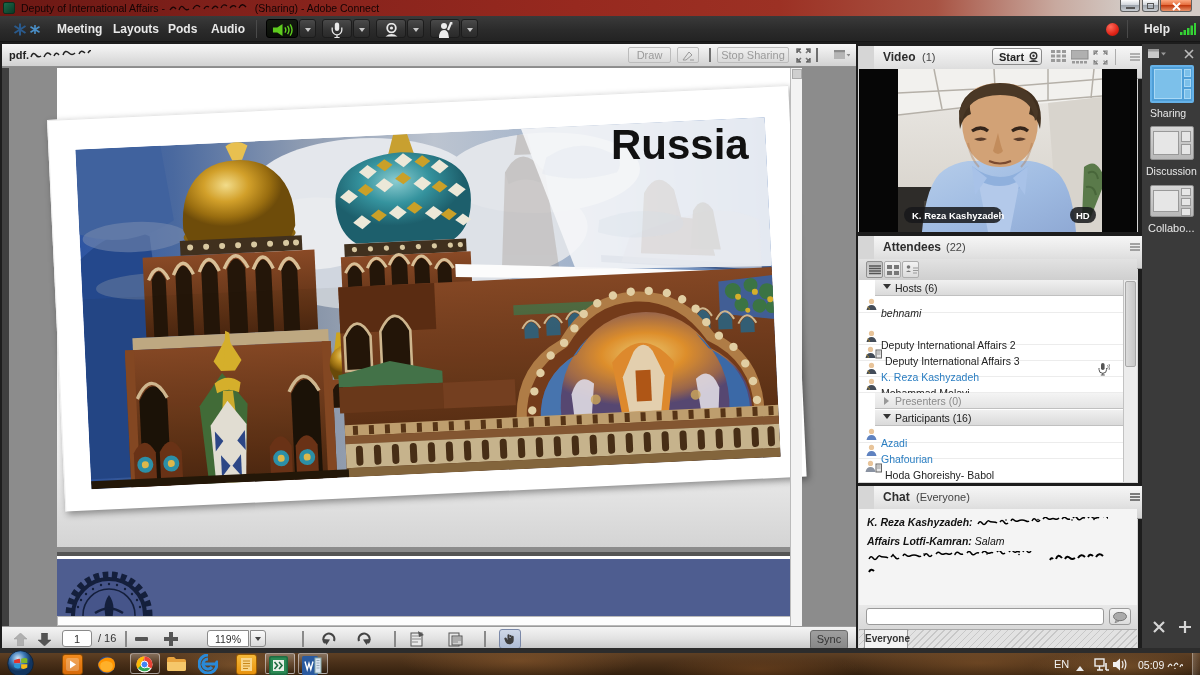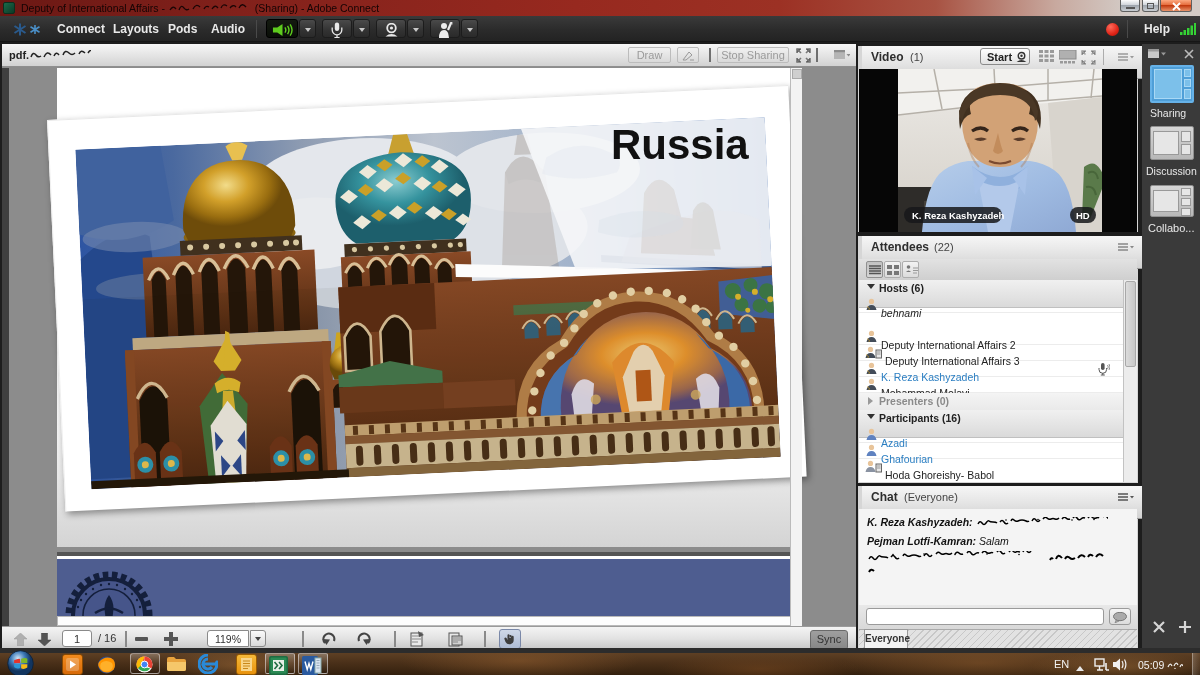--- a/index.html
+++ b/index.html
@@ -22,33 +22,33 @@
 .hatch{background-image:repeating-linear-gradient(135deg,rgba(255,255,255,.20) 0 1px,rgba(0,0,0,0) 1px 4px),repeating-linear-gradient(45deg,rgba(0,0,0,.05) 0 1px,rgba(0,0,0,0) 1px 6px),linear-gradient(#8f8f8f,#8f8f8f)}
 #page1{left:55px;top:0px;width:740px;height:479px;background:linear-gradient(#ffffff 62%,#f2f2f2 78%,#dcdcdc 94%,#d4d4d4);}
 #page2{left:55px;top:484px;width:735px;height:64px;background:#555}
 #page2 .banner{left:0;top:4px;width:735px;height:60px;background:#4e5d90;border-top:3px solid #fff}
 #hscroll{left:55px;top:548px;width:740px;height:10px;background:#fdfdfd;border:1px solid #b9b9b9}
 #vscroll{left:788px;top:0px;width:12px;height:558px;background:#f3f3f3;border-left:1px solid #bbb}
 
 #pdfbar{left:0;top:582px;width:854px;height:22px;background:linear-gradient(#f4f4f4,#e2e2e2 55%,#cbcbcb);border-top:1px solid #9a9a9a;font-size:11px;color:#333}
 
 .pod{background:#d6d6d6}
-.podheader{left:4px;top:0;height:33px;background:linear-gradient(#f6f6f6,#e4e4e4 55%,#d2d2d2);border-bottom:1px solid #9a9a9a;font-size:12px;color:#2d2d2d;font-weight:bold;width:100%}
+.podheader{left:16px;top:0;height:33px;background:linear-gradient(#f6f6f6,#e4e4e4 55%,#d2d2d2);border-bottom:1px solid #9a9a9a;font-size:12px;color:#2d2d2d;font-weight:bold;width:100%}
 #videopod{left:858px;top:46px;width:280px;height:186px}
 #attpod{left:858px;top:236px;width:280px;height:247px}
 #chatpod{left:858px;top:486px;width:280px;height:162px}
 
 #sidebar{left:1142px;top:44px;width:58px;height:604px;background:#3a3a3a;color:#cfcfcf;font-size:10px}
 
 #taskbar{left:0;top:653px;width:1200px;height:22px;background:linear-gradient(#543926,#46301e 40%,#2e1e10)}
 #winedge{left:0;top:648px;width:1200px;height:5px;background:#2c2c2c}
 .tbicon{top:1px;width:21px;height:21px;border-radius:3px}
 .attbtn{top:2px;width:17px;height:17px;border:1px solid #adadad;border-radius:2px;background:linear-gradient(#f2f2f2,#dcdcdc)}
 .arow{position:absolute;left:0;width:264px;height:16px;border-bottom:1px solid #ececec}
-.ahead{position:absolute;left:0;width:264px;height:28px;background:linear-gradient(#f0f0f0,#dadada);border-bottom:1px solid #c0c0c0;font-weight:bold}
+.ahead{position:absolute;left:16px;width:264px;height:16px;background:linear-gradient(#f0f0f0,#dadada);border-bottom:1px solid #c0c0c0;font-weight:normal}
 .aname{position:absolute;left:22px;top:10px;font-weight:normal;white-space:nowrap}
 .sq{stroke:#000;stroke-width:1.45;fill:none}
 .sqb{stroke:#000;stroke-width:2;fill:none}
 .hatch2{background-image:repeating-linear-gradient(135deg,rgba(120,120,120,.25) 0 1px,rgba(0,0,0,0) 1px 5px),linear-gradient(#e2e2e2,#e2e2e2)}
 .icoh{position:absolute;left:6px;top:1px}
 </style></head>
 <body>
 <div class="abs" id="titlebar">
   <div class="abs ticon"></div>
   <div class="abs ttext">Deputy of International Affairs - <svg width="84" height="10" viewBox="0 0 84 10" style="vertical-align:-1px">
@@ -68,21 +68,21 @@
 </div>
 <div class="abs" id="menubar">
   <svg class="abs" style="left:12px;top:6px" width="30" height="15" viewBox="0 0 30 15">
       <g stroke="#2a5a8c" stroke-width="2">
         <path d="M8 1.5v12M2.5 4l11 7M2.5 11l11-7"></path>
       </g>
       <g stroke="#4a8fc8" stroke-width="1.6">
         <path d="M23 3v9M18.5 4.8l9 5.4M18.5 10.2l9-5.4"></path>
       </g>
     </svg>
-  <span class="abs mitem" style="left:57px">Connect</span>
+  <span class="abs mitem" style="left:57px">Meeting</span>
   <span class="abs mitem" style="left:113px">Layouts</span>
   <span class="abs mitem" style="left:168px">Pods</span>
   <span class="abs mitem" style="left:211px">Audio</span>
   <div class="abs" style="left:256px;top:4px;width:1px;height:18px;background:#4a4a4a"></div>
   <div class="abs audiobtn" style="left:266px;width:32px;background:linear-gradient(#141a10,#0a0e08);border-color:#000"></div>
   <svg class="abs" style="left:272px;top:7px" width="21" height="14" viewBox="0 0 22 14">
       <path d="M1 4.5h4.5L11 .8v12.4L5.5 9.5H1z" fill="#5ecc1e"></path>
       <path d="M13.5 4.2q2 2.8 0 5.6M16.3 2.6q3 4.4 0 8.8M19 1q4 6 0 12" stroke="#5ecc1e" stroke-width="1.5" fill="none"></path>
     </svg>
   <div class="abs audiobtn" style="left:299px;width:17px">
@@ -796,21 +796,21 @@
   <div class="abs" id="chatmsgs" style="left:1px;top:23px;width:278px;height:96px;background:#f4f4f4;font-size:10.5px;color:#111">
     <div class="abs" style="left:8px;top:7px;white-space:nowrap"><b><i>K. Reza Kashyzadeh:</i></b> <svg width="132" height="11" viewBox="0 0 132 11" style="vertical-align:-2px">
           <path class="sq" d="M2 7q2-4 4-1t4 0 3-2 4 1 4 1m3-1q2-3 4 0t4 1m3-2q1-3 3-1t4 1 4-1 4 1 3 0m3 0q2-4 4-1t4 0m3-1q2-3 4-1t4 1 4 0 4-1m3 1q2-3 4-1t4 1m3-1q2-3 4 0t4 1 4-1m3 0q2-3 4-1t4 1 3 0m4-1q2-3 4 0t4 1"></path>
           <g fill="#000">
             <circle cx="30" cy="3" r=".8"></circle>
             <circle cx="62" cy="2.5" r=".8"></circle>
             <circle cx="96" cy="3" r=".8"></circle>
             <circle cx="118" cy="2.5" r=".8"></circle>
           </g>
         </svg></div>
-    <div class="abs" style="left:8px;top:26px"><b><i>Pejman Lotfi-Kamran:</i></b> <i>Salam</i></div>
+    <div class="abs" style="left:8px;top:26px"><b><i>Affairs Lotfi-Kamran:</i></b> <i>Salam</i></div>
     <div class="abs" style="left:8px;top:42px"><svg width="242" height="12" viewBox="0 0 242 12" style="vertical-align:-2px">
           <path class="sq" d="M2 8q2-4 4-1t4 0 3-2 4 1 4 1m3-1q2-3 4 0t4 1m4-2q1-3 3-1t4 1 4-1 4 1 3 0m3 0q2-4 4-1t4 0m4-1q2-3 4-1t4 1 4 0 4-1m3 1q2-3 4-1t4 1m4-1q2-3 4 0t4 1 4-1m3 0q2-3 4-1t4 1 3 0m4-1q2-3 4 0t4 1m4-1q2-3 4-1t3 1 4 0m3 0q2-4 4-1t4 0m4-1q2-3 4-1t4 1"></path>
           <g fill="#000">
             <circle cx="26" cy="3.5" r=".8"></circle>
             <circle cx="57" cy="3" r=".8"></circle>
             <circle cx="88" cy="3.5" r=".8"></circle>
             <circle cx="120" cy="3" r=".8"></circle>
             <circle cx="152" cy="3.5" r=".8"></circle>
           </g>
           <path class="sqb" d="M183 9q1.5-3 3-1m3 0q2-6 6-1m3 1q2-4 5-1 2 2 5 0m3 0q3-5 7-1m3 0q2-4 5-1m3 1q3-5 7-1"></path>

